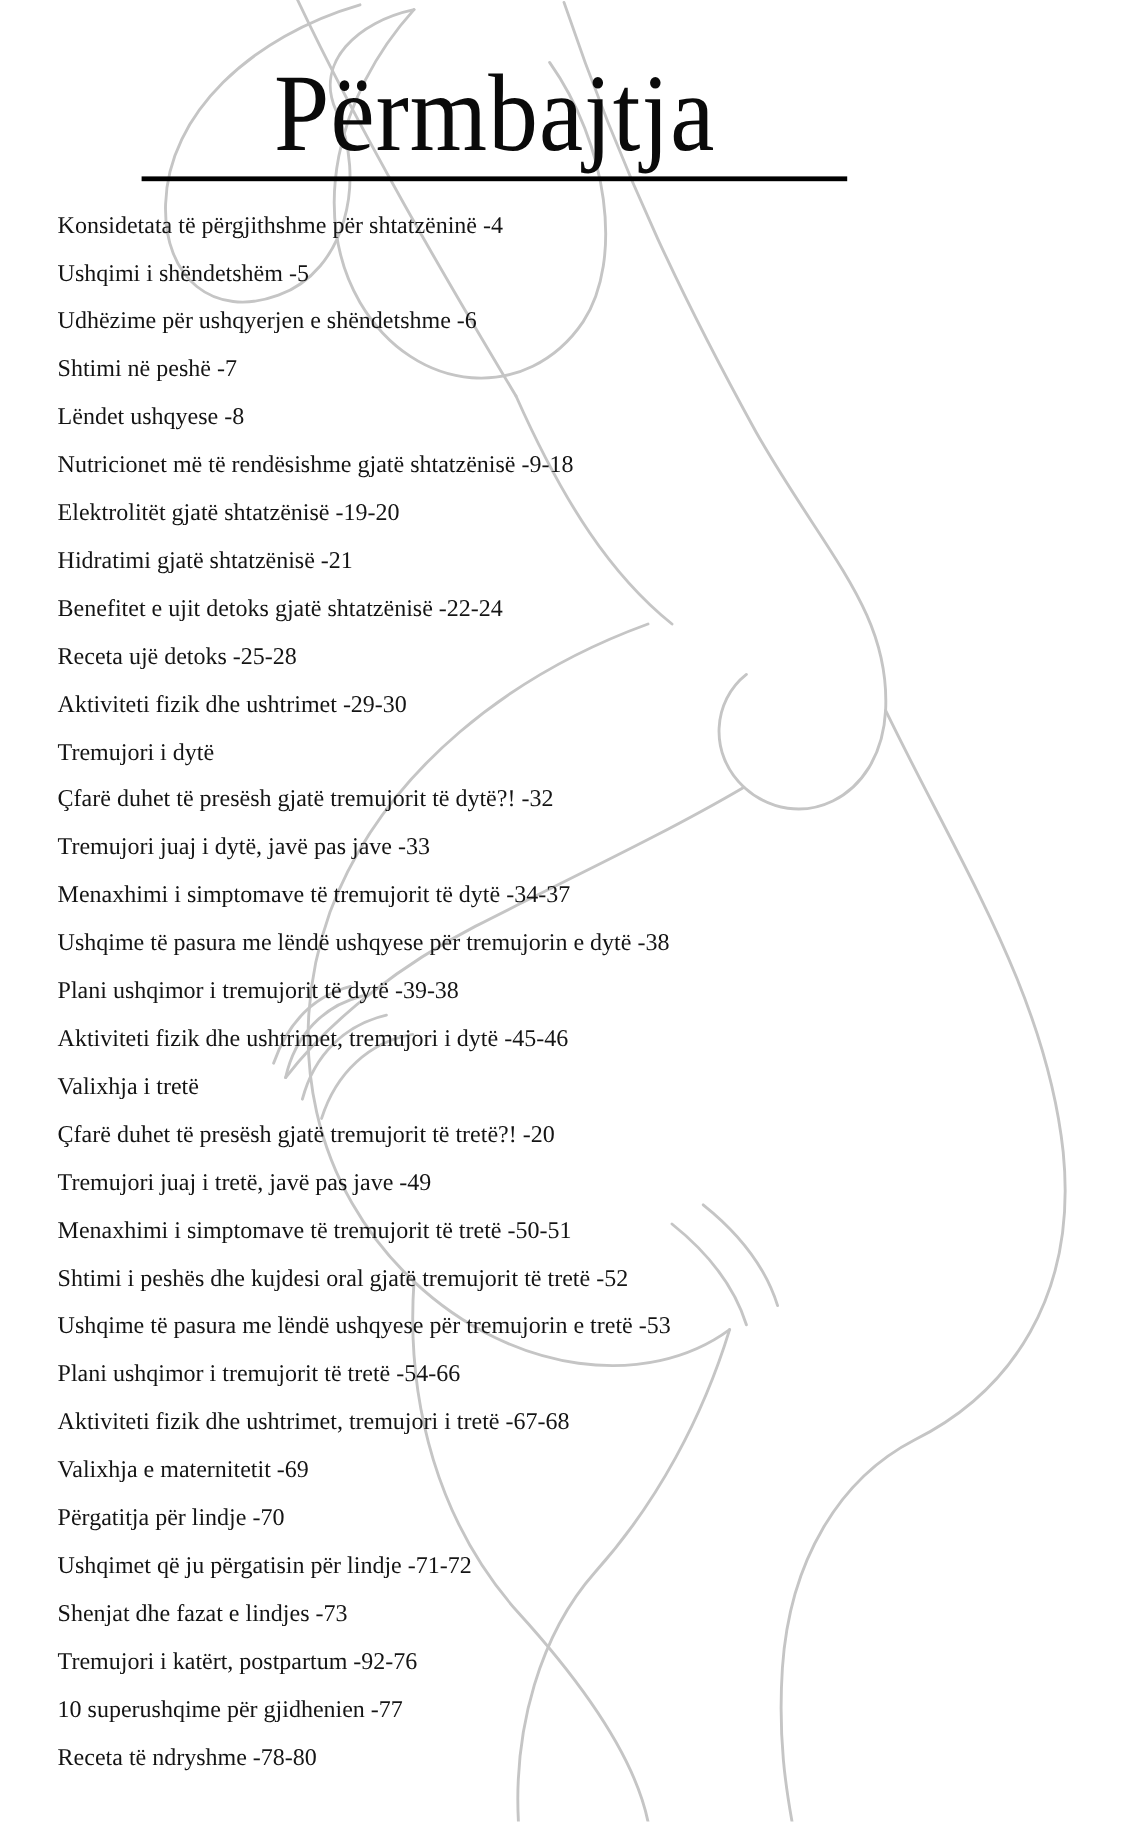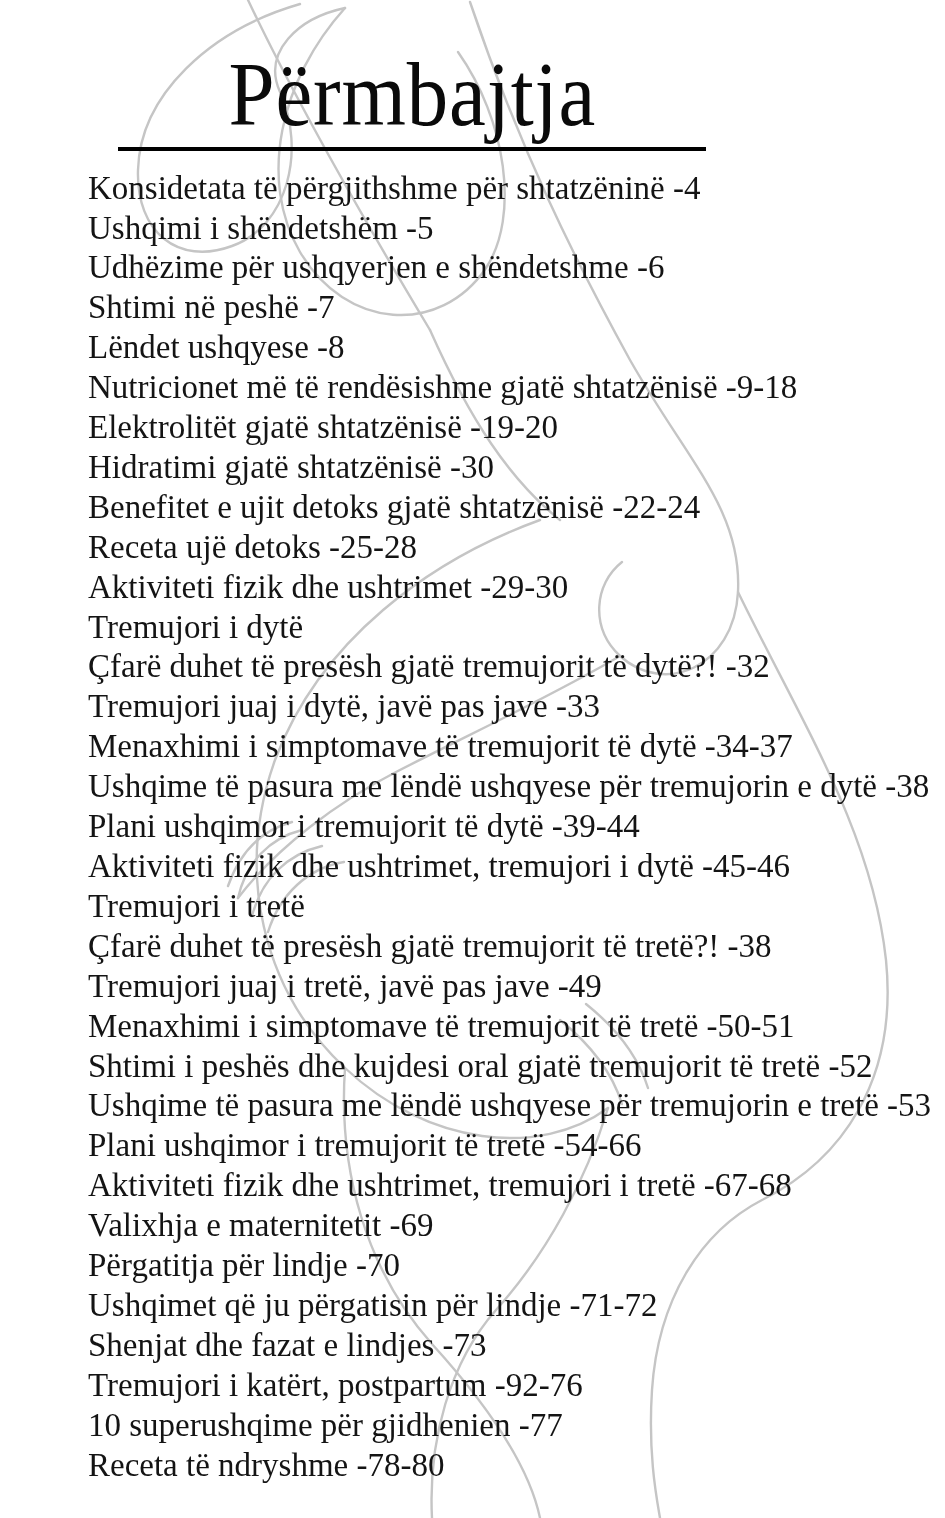--- a/index.html
+++ b/index.html
@@ -44,25 +44,24 @@
   }
   .title-underline{
     margin-top:4px;
     height:0;
     border-top:4px solid var(--title-underline);
   }
   .toc{
     margin:18px 0 0 48px;
   }
   .toc-entry{
-    font-size:33px;
+    font-size:20px;
     line-height:39.9px;
     white-space:nowrap;
     color:var(--text);
-    margin-left:40px;
   }
 </style>
 </head>
 <body>
 
 <svg class="bg" viewBox="0 0 945 1518" aria-hidden="true">
 
   <path d="M300,4 C210,30 140,95 138,170 C136,232 178,266 232,246 C288,226 306,150 280,92 C262,52 298,18 345,8"></path>
 
   <path d="M345,8 C280,80 258,180 300,252 C346,330 440,336 486,268 C520,216 506,120 458,52"></path>
@@ -100,33 +99,33 @@
 
   <div class="toc" id="toc">
 
   <div class="toc-entry">Konsidetata të përgjithshme për shtatzëninë -4</div>
       <div class="toc-entry">Ushqimi i shëndetshëm -5</div>
       <div class="toc-entry">Udhëzime për ushqyerjen e shëndetshme -6</div>
       <div class="toc-entry">Shtimi në peshë -7</div>
       <div class="toc-entry">Lëndet ushqyese -8</div>
       <div class="toc-entry">Nutricionet më të rendësishme gjatë shtatzënisë -9-18</div>
       <div class="toc-entry">Elektrolitët gjatë shtatzënisë -19-20</div>
-      <div class="toc-entry">Hidratimi gjatë shtatzënisë -30</div>
+      <div class="toc-entry">Hidratimi gjatë shtatzënisë -21</div>
       <div class="toc-entry">Benefitet e ujit detoks gjatë shtatzënisë -22-24</div>
       <div class="toc-entry">Receta ujë detoks -25-28</div>
       <div class="toc-entry">Aktiviteti fizik dhe ushtrimet -29-30</div>
       <div class="toc-entry">Tremujori i dytë</div>
       <div class="toc-entry">Çfarë duhet të presësh gjatë tremujorit të dytë?! -32</div>
       <div class="toc-entry">Tremujori juaj i dytë, javë pas jave -33</div>
       <div class="toc-entry">Menaxhimi i simptomave të tremujorit të dytë -34-37</div>
       <div class="toc-entry">Ushqime të pasura me lëndë ushqyese për tremujorin e dytë -38</div>
-      <div class="toc-entry">Plani ushqimor i tremujorit të dytë -39-44</div>
+      <div class="toc-entry">Plani ushqimor i tremujorit të dytë -39-38</div>
       <div class="toc-entry">Aktiviteti fizik dhe ushtrimet, tremujori i dytë -45-46</div>
-      <div class="toc-entry">Tremujori i tretë</div>
-      <div class="toc-entry">Çfarë duhet të presësh gjatë tremujorit të tretë?! -38</div>
+      <div class="toc-entry">Valixhja i tretë</div>
+      <div class="toc-entry">Çfarë duhet të presësh gjatë tremujorit të tretë?! -20</div>
       <div class="toc-entry">Tremujori juaj i tretë, javë pas jave -49</div>
       <div class="toc-entry">Menaxhimi i simptomave të tremujorit të tretë -50-51</div>
       <div class="toc-entry">Shtimi i peshës dhe kujdesi oral gjatë tremujorit të tretë -52</div>
       <div class="toc-entry">Ushqime të pasura me lëndë ushqyese për tremujorin e tretë -53</div>
       <div class="toc-entry">Plani ushqimor i tremujorit të tretë -54-66</div>
       <div class="toc-entry">Aktiviteti fizik dhe ushtrimet, tremujori i tretë -67-68</div>
       <div class="toc-entry">Valixhja e maternitetit -69</div>
       <div class="toc-entry">Përgatitja për lindje -70</div>
       <div class="toc-entry">Ushqimet që ju përgatisin për lindje -71-72</div>
       <div class="toc-entry">Shenjat dhe fazat e lindjes -73</div>

